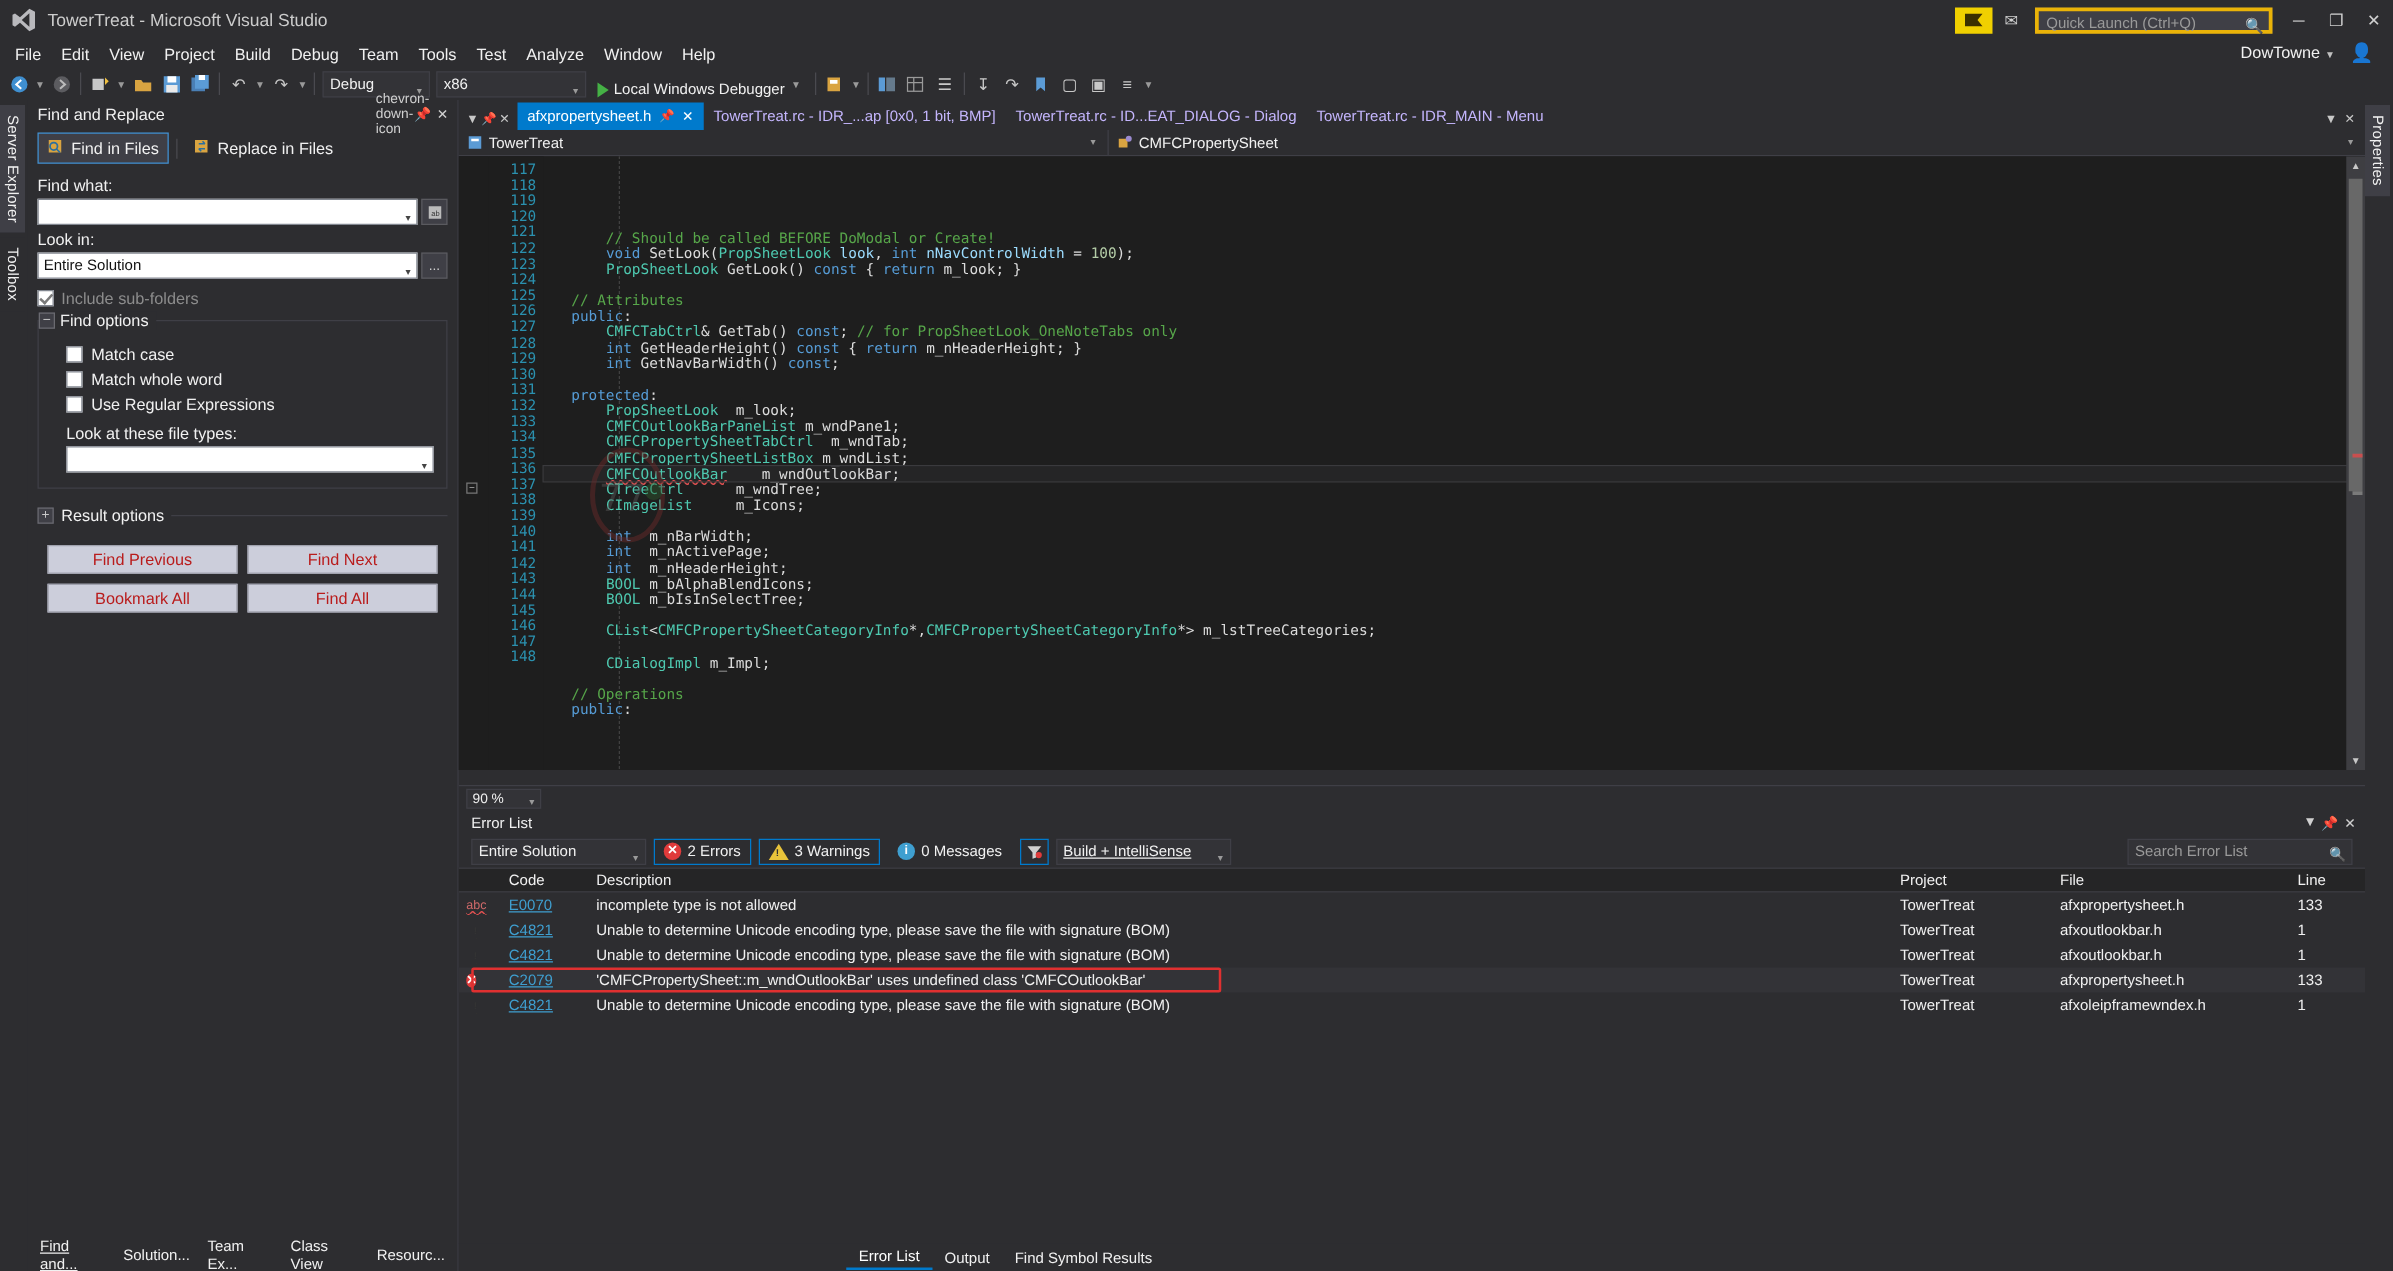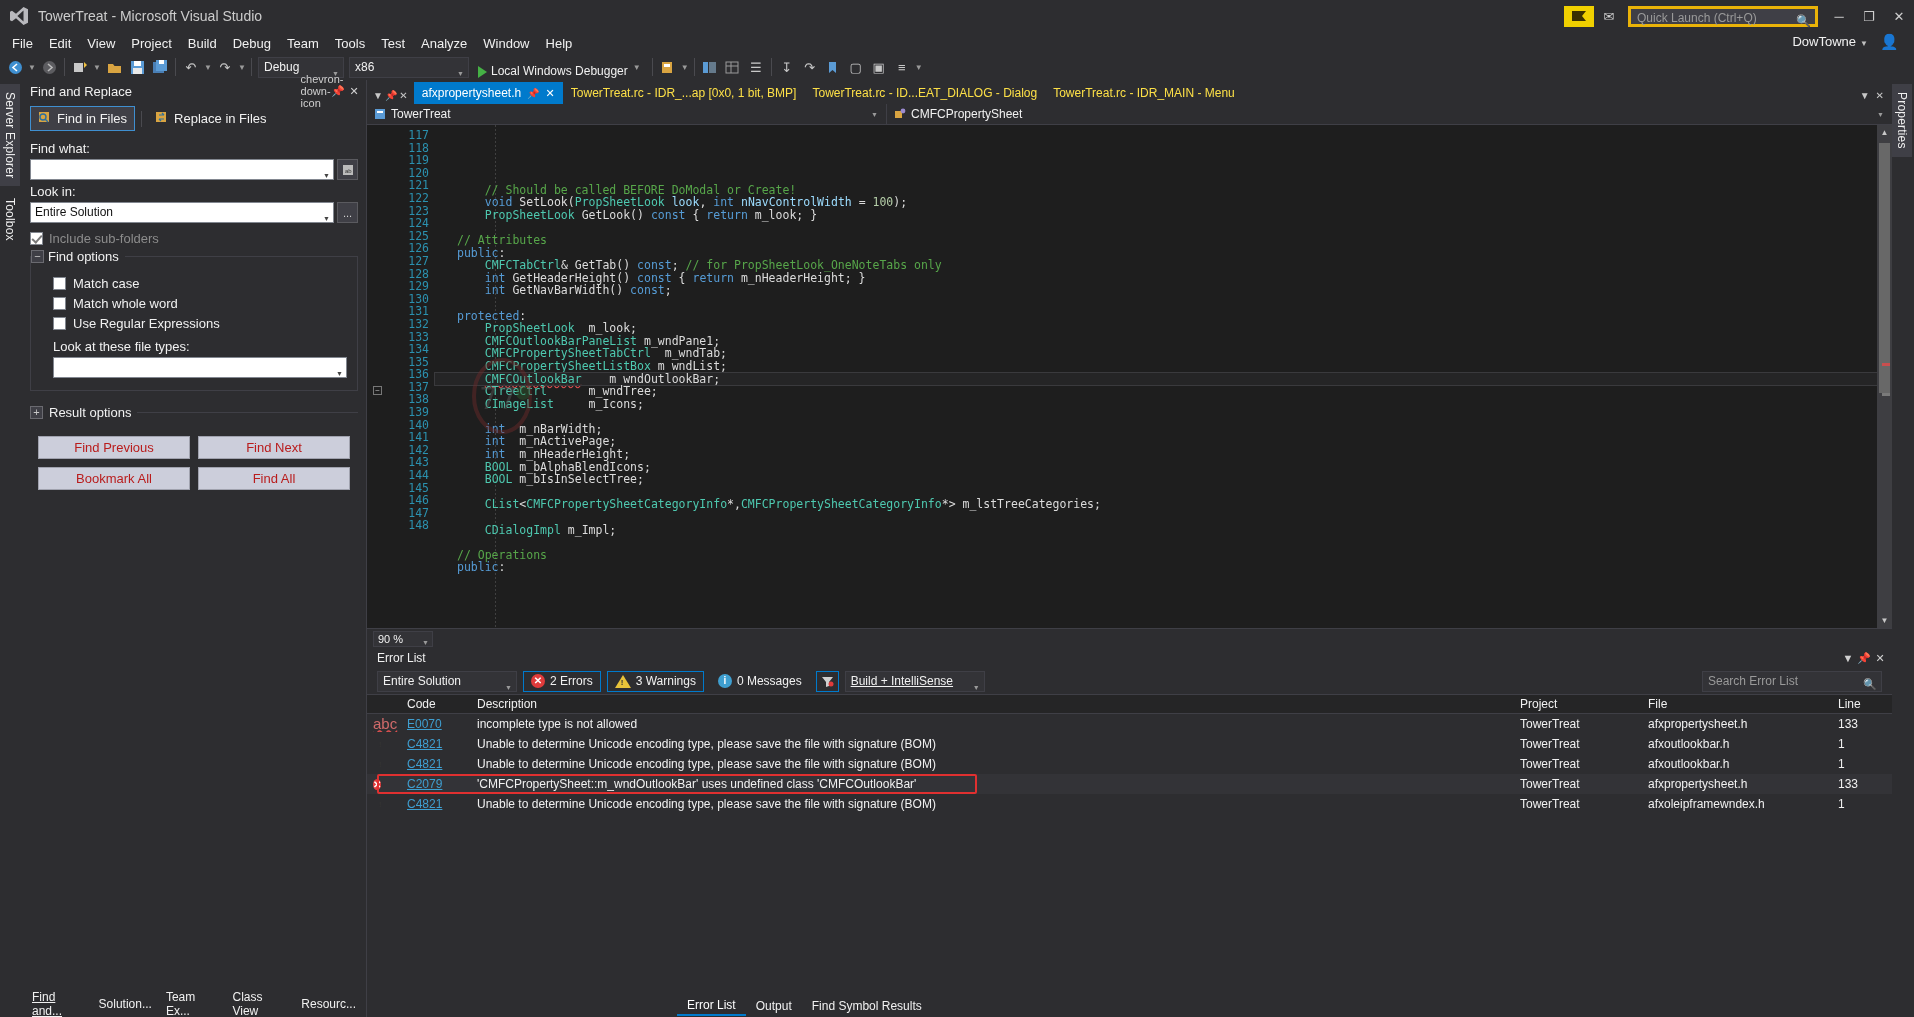--- a/index.html
+++ b/index.html
@@ -113,21 +113,21 @@
   }
   .fp-footer { height: 26px; display: flex; align-items: center; gap: 14px; padding: 0 10px; font-size: 12px; }
   .fp-footer span { color: #f1f1f1; }
   .fp-footer .ul { text-decoration: underline; }
 
   
   .editorcol { flex: 1 1 auto; display: flex; flex-direction: column; min-width: 0; background: #2d2d30; }
 
   .tabstrip { height: 24px; display: flex; align-items: flex-end; background: #2d2d30; flex: 0 0 24px; }
   .tabstrip-left { display: flex; align-items: center; gap: 2px; padding: 0 6px 3px 6px; color: #c8c8c8; font-size: 10px; }
-  .etab { height: 22px; display: flex; align-items: center; padding: 0 8px; font-size: 12px; color: #fde047; gap: 6px; }
+  .etab { height: 22px; display: flex; align-items: center; padding: 0 8px; font-size: 12px; color: #c4b5fd; gap: 6px; }
   .etab.active { background: #007acc; color: #ffffff; }
   .etab .pin { font-size: 10px; }
   .etab .x { font-size: 11px; }
   .tabstrip-right { margin-left: auto; display: flex; align-items: center; gap: 6px; padding: 0 8px 3px 0; color: #c8c8c8; font-size: 10px; }
 
   .navbar { height: 21px; background: #2d2d30; display: flex; align-items: center; flex: 0 0 21px;
             border-bottom: 1px solid #3f3f46; }
   .navcombo { display: flex; align-items: center; gap: 5px; height: 21px; padding: 0 6px; font-size: 12px; color: #f1f1f1; position: relative; }
   .navcombo.left { width: 520px; border-right: 1px solid #3f3f46; }
   .navcombo.right { flex: 1; }
@@ -151,21 +151,21 @@
   .collapse-glyph { position: absolute; left: 6px; width: 9px; height: 9px; border: 1px solid #777;
                     color: #bbb; font-size: 8px; line-height: 7px; text-align: center; background: #1e1e1e; }
   .watermark { position: absolute; left: 90px; top: 232px; opacity: .55; pointer-events: none; }
 
   .scrollbar-v { position: absolute; right: 0; top: 0; bottom: 0; width: 15px; background: #3e3e42; }
   .sb-thumb { position: absolute; left: 2px; right: 2px; background: #686868; }
   .sb-arrow { position: absolute; left: 0; right: 0; height: 15px; color: #c8c8c8; font-size: 8px; text-align: center; line-height: 15px; }
   .marker { position: absolute; right: 2px; height: 3px; width: 8px; }
 
   .zoombar { height: 20px; background: #2d2d30; display: flex; align-items: center; flex: 0 0 20px;
-             border-top: 1px solid #3f3f46; }
+             border-top: 1px solid #3f3f46; margin-top: 12px; }
   .zoomcombo { width: 60px; height: 16px; margin-left: 6px; background: #333337; border: 1px solid #3f3f46;
                color: #f1f1f1; font-size: 11px; padding-left: 4px; line-height: 14px; position: relative; }
   .zoomcombo .ar { position: absolute; right: 3px; top: 4px; font-size: 7px; color: #9a9a9a; }
 
   
   .errorlist { flex: 0 0 auto; background: #2d2d30; display: flex; flex-direction: column; height: 347px; }
   .el-header { height: 20px; display: flex; align-items: center; padding: 0 4px 0 10px; }
   .el-title { font-size: 12px; color: #f1f1f1; flex: 1; }
   .el-toolbar { height: 26px; display: flex; align-items: center; gap: 6px; padding: 0 10px; }
   .el-combo { width: 140px; height: 21px; background: #333337; border: 1px solid #3f3f46;
@@ -192,21 +192,21 @@
   .el-rows { flex: 1; overflow: hidden; }
   .el-row { height: 20px; display: flex; align-items: center; font-size: 12px; color: #f1f1f1; position: relative; }
   .el-row.sel { background: #333337; }
   .el-row .code { color: #3f9fd0; text-decoration: underline; }
   .highlight-box { position: absolute; left: 10px; top: 0; height: 20px; border: 2px solid #e03030; border-radius: 2px; }
   .ic-err { width: 14px; height: 14px; border-radius: 50%; background: #e03b3b; color: #fff;
             font-size: 10px; line-height: 14px; text-align: center; font-weight: bold; }
   .ic-warn { width: 0; height: 0; border-left: 8px solid transparent; border-right: 8px solid transparent;
              border-bottom: 13px solid #e8c33a; position: relative; }
   .ic-warn::after { content: "!"; position: absolute; left: -2px; top: 3px; font-size: 8px; color: #333; font-weight: bold; }
-  .ic-abc { width: 16px; color: #d06a6a; font-size: 15px; text-align:center; line-height:14px;
+  .ic-abc { width: 16px; color: #d06a6a; font-size: 10px; text-align:center; line-height:14px;
             text-decoration: underline wavy #e05050; }
   .ic-info { width: 14px; height: 14px; border-radius: 50%; background: #3f9fd0; color: #fff;
              font-size: 10px; line-height: 14px; text-align: center; font-weight: bold; }
 
   
   .bottomtabs { height: 22px; display: flex; align-items: center; gap: 0; padding-left: 310px;
                 background: #2d2d30; flex: 0 0 22px; }
   .btab { padding: 2px 10px; font-size: 12px; color: #f1f1f1; }
   .btab.active { color: #ffffff; border-bottom: 2px solid #007acc; }
 

